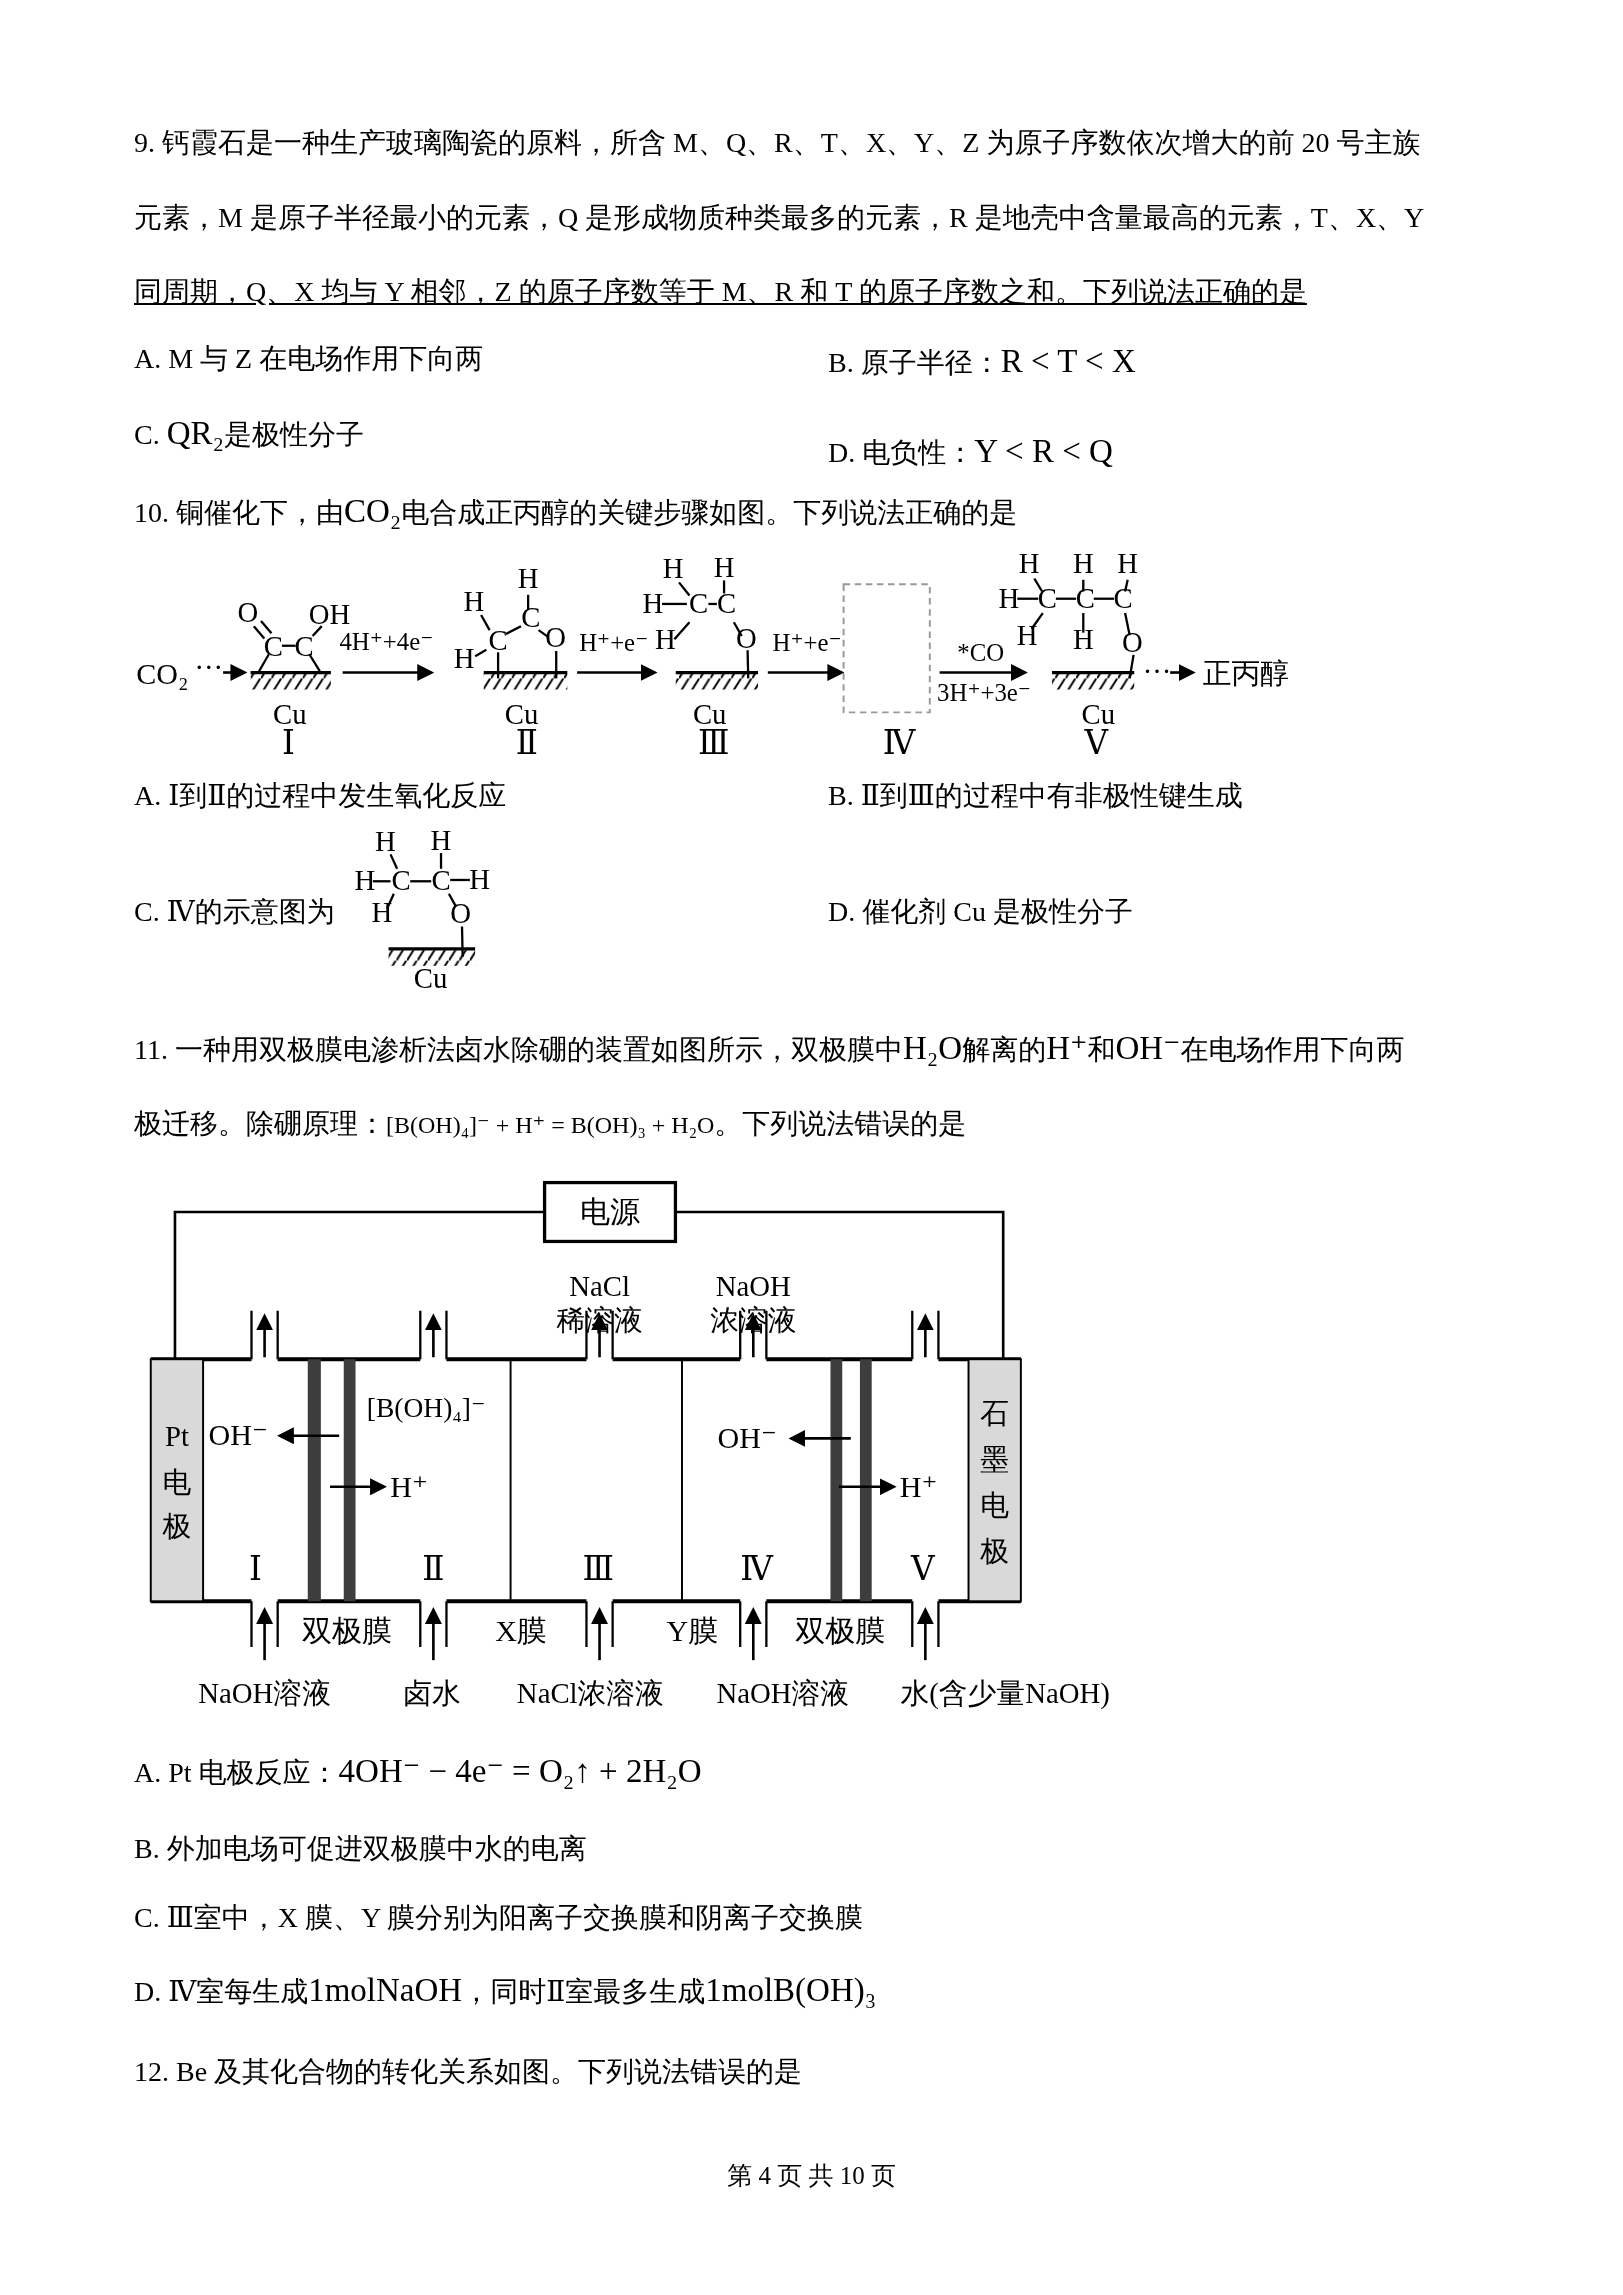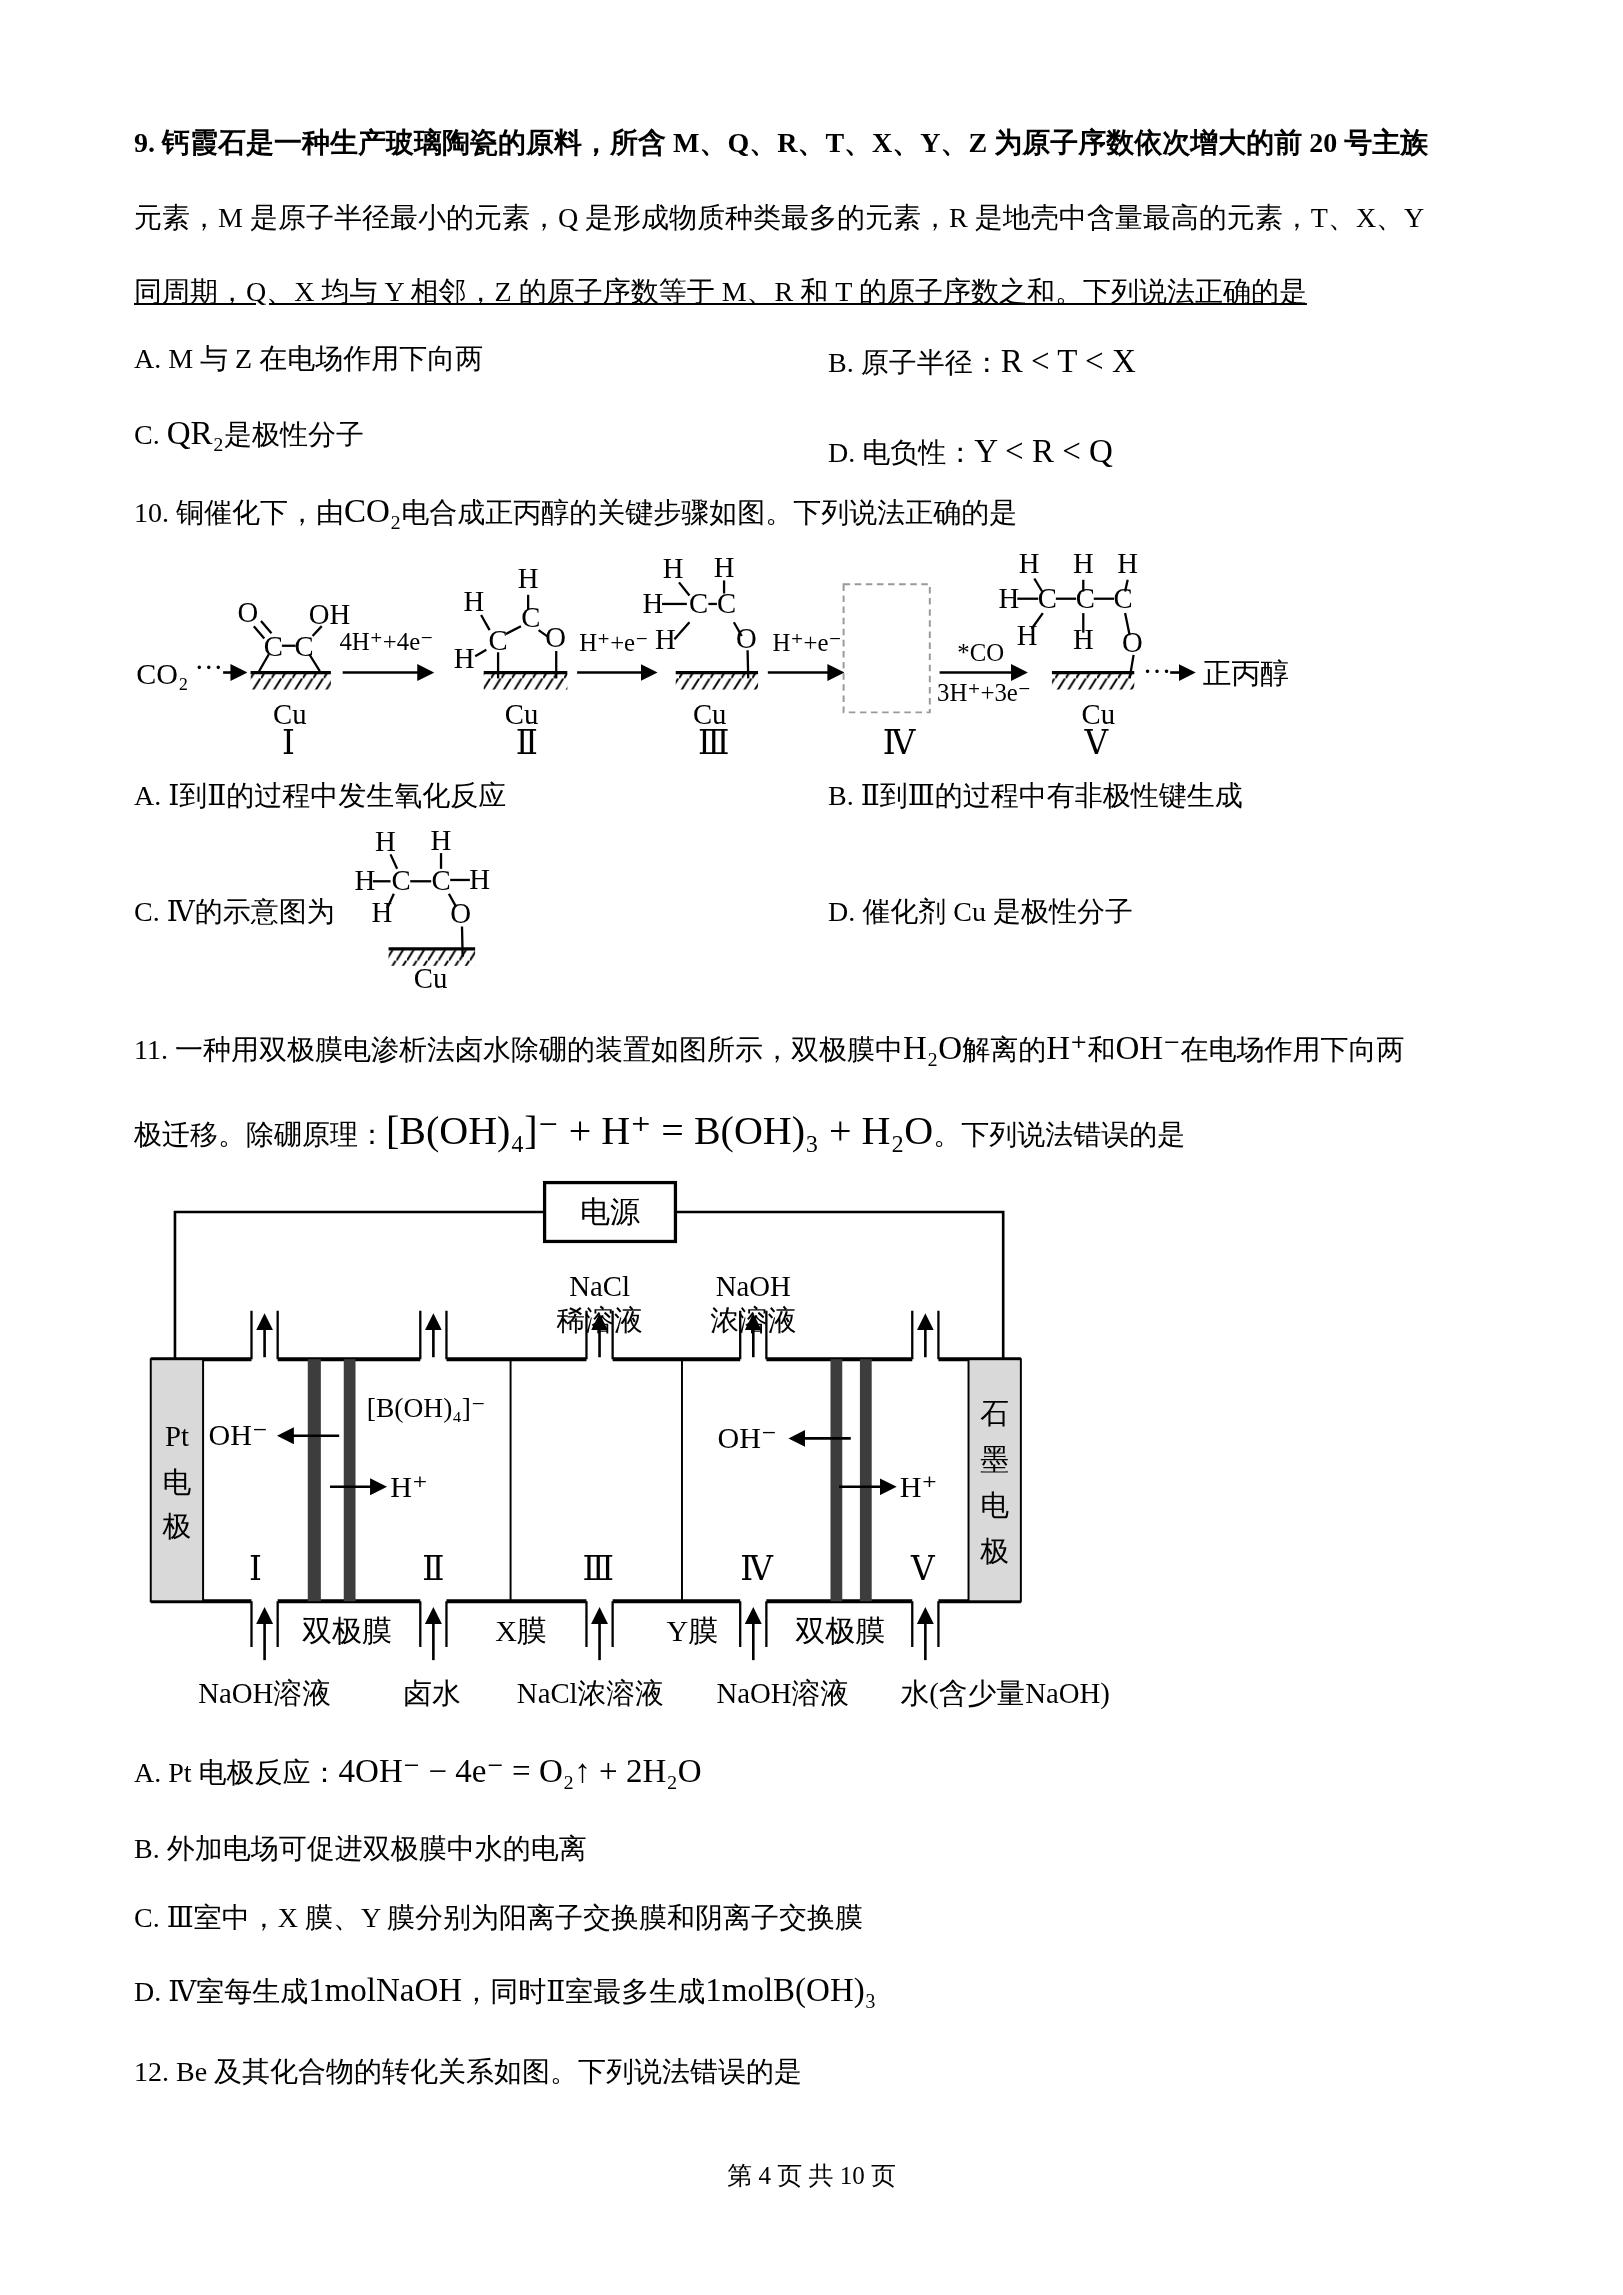--- a/index.html
+++ b/index.html
@@ -2,21 +2,21 @@
 <html style="font-size:10.5px"><head>
 <meta charset="utf-8">
 <style>
   html,body{margin:0;padding:0;}
   body{
     width:1623px;height:2295px;position:relative;background:#ffffff;color:#000;
     font-family:"Liberation Serif","DejaVu Serif",serif;
   }
   .t{position:absolute;white-space:nowrap;font-size:28px;line-height:1.2;}
   .fm{font-size:33px;font-family:"Liberation Serif","DejaVu Serif",serif;}
-  .fm2{font-size:40px;}
+  .fm2{font-size:24px;}
   svg{position:absolute;overflow:visible;}
   svg text{font-family:"Liberation Serif","DejaVu Serif",serif;fill:#000;}
   .atom{font-size:44px;}
   .cu{font-size:44px;}
   .step{font-size:50px;}
   .albl{font-size:38px;}
   .dlbl{font-size:44px;}
   .dlbl2{font-size:46px;}
   .ion{font-size:46px;}
   .bor{font-size:42px;}
@@ -25,21 +25,21 @@
   .sline{stroke:#000;stroke-width:5;}
   .wire{stroke:#000;stroke-width:4;fill:none;}
   .cell{stroke:#000;stroke-width:6;fill:none;}
   .pipe{stroke:#000;stroke-width:3.5;}
   .arr{stroke:#000;stroke-width:4;fill:none;}
   .footer{position:absolute;left:0;width:1623px;text-align:center;font-size:25px;}
 </style>
 </head>
 <body>
 
-<div class="t" style="left:134px;top:126px;font-weight:bold;">9. 钙霞石是一种生产玻璃陶瓷的原料，所含 M、Q、R、T、X、Y、Z 为原子序数依次增大的前 20 号主族</div>
+<div class="t" style="left:134px;top:126px;">9. 钙霞石是一种生产玻璃陶瓷的原料，所含 M、Q、R、T、X、Y、Z 为原子序数依次增大的前 20 号主族</div>
 <div class="t" style="left:134px;top:201px;">元素，M 是原子半径最小的元素，Q 是形成物质种类最多的元素，R 是地壳中含量最高的元素，T、X、Y</div>
 <div class="t" style="left:134px;top:275px;text-decoration:underline;">同周期，Q、X 均与 Y 相邻，Z 的原子序数等于 M、R 和 T 的原子序数之和。下列说法正确的是</div>
 <div class="t" style="left:134px;top:342px;">A. M 与 Z 在电场作用下向两</div>
 <div class="t" style="left:828px;top:342px;">
   <span>B. 原子半径：</span><span class="fm">R &lt; T &lt; X</span>
 </div>
 <div class="t" style="left:134px;top:414px;">
   <span>C. </span><span class="fm">QR₂</span><span>是极性分子</span>
 </div>
 <div class="t" style="left:828px;top:432px;">

